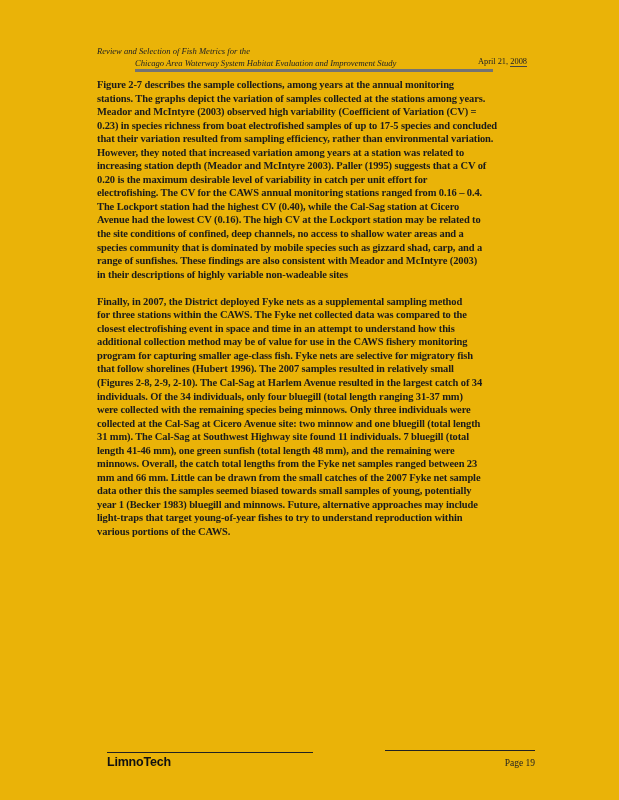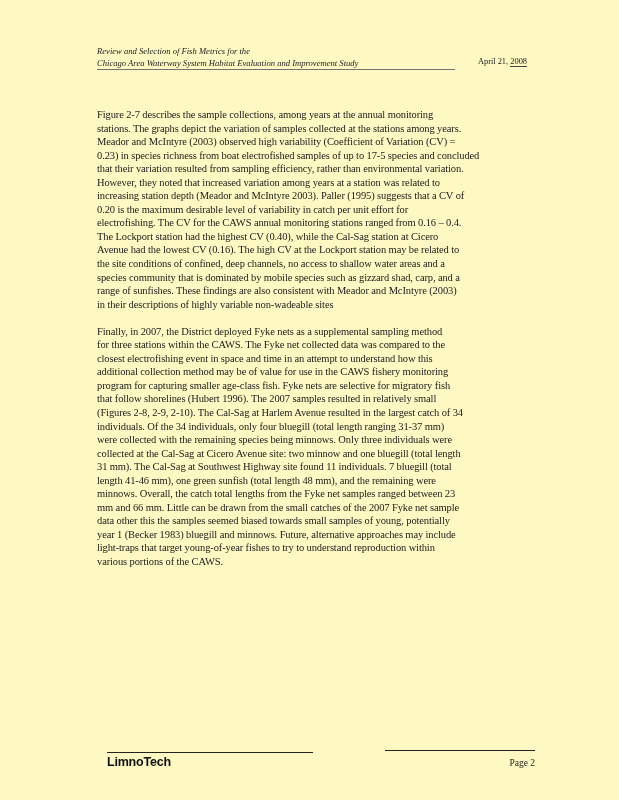--- a/index.html
+++ b/index.html
@@ -7,54 +7,56 @@
     width: 619px; height: 800px;
     background: #ffffff;
     font-family: "Liberation Serif", serif;
     color: #1c1c1c;
     position: relative;
     overflow: hidden;
   }
   .page {
     position: absolute; left: 0; top: 0;
     width: 619px; height: 800px;
-    background: #fef9c3;
+    background: #eab308;
   }
   
   .header {
     position: absolute; left: 97px; top: 46px;
     width: 430px;
   }
   .header .hline {
     font-style: italic;
     font-size: 8.6px;
     line-height: 11.5px;
     white-space: nowrap;
     color: #222;
   }
   .header-row2 {
     display: flex;
     align-items: flex-start;
-    border-bottom: 1px solid #737373;
+    border-bottom: 3px solid #737373;
     width: 358px; 
+    margin-left: 38px;
   }
   .header-date {
     position: absolute;
     right: 0; top: 11px;
     font-size: 8.4px;
     font-style: normal;
     white-space: nowrap;
     color: #222;
   }
   .header-date .year { border-bottom: 1px solid #444; }
   
   .body-text {
     position: absolute;
-    left: 97px; top: 108px;
+    left: 97px; top: 78px;
     width: 440px;
+    font-weight: bold;
   }
   .paragraph { margin: 0 0 13.5px 0; }
   .line {
     font-size: 10.5px;
     line-height: 13.55px;
     letter-spacing: -0.12px;
     white-space: nowrap;
     color: #1b1b1b;
   }
   
@@ -134,16 +136,16 @@
         <div class="line">year 1 (Becker 1983) bluegill and minnows. Future, alternative approaches may include</div>
         <div class="line">light-traps that target young-of-year fishes to try to understand reproduction within</div>
         <div class="line">various portions of the CAWS.</div>
       </div>
   </div>
 
   <div class="footer">
     <div class="footer-rule-left"></div>
     <div class="footer-rule-right"></div>
     <div class="footer-org">LimnoTech</div>
-    <div class="footer-page">Page 2</div>
+    <div class="footer-page">Page 19</div>
   </div>
 
 </div>
 
 </body></html>

